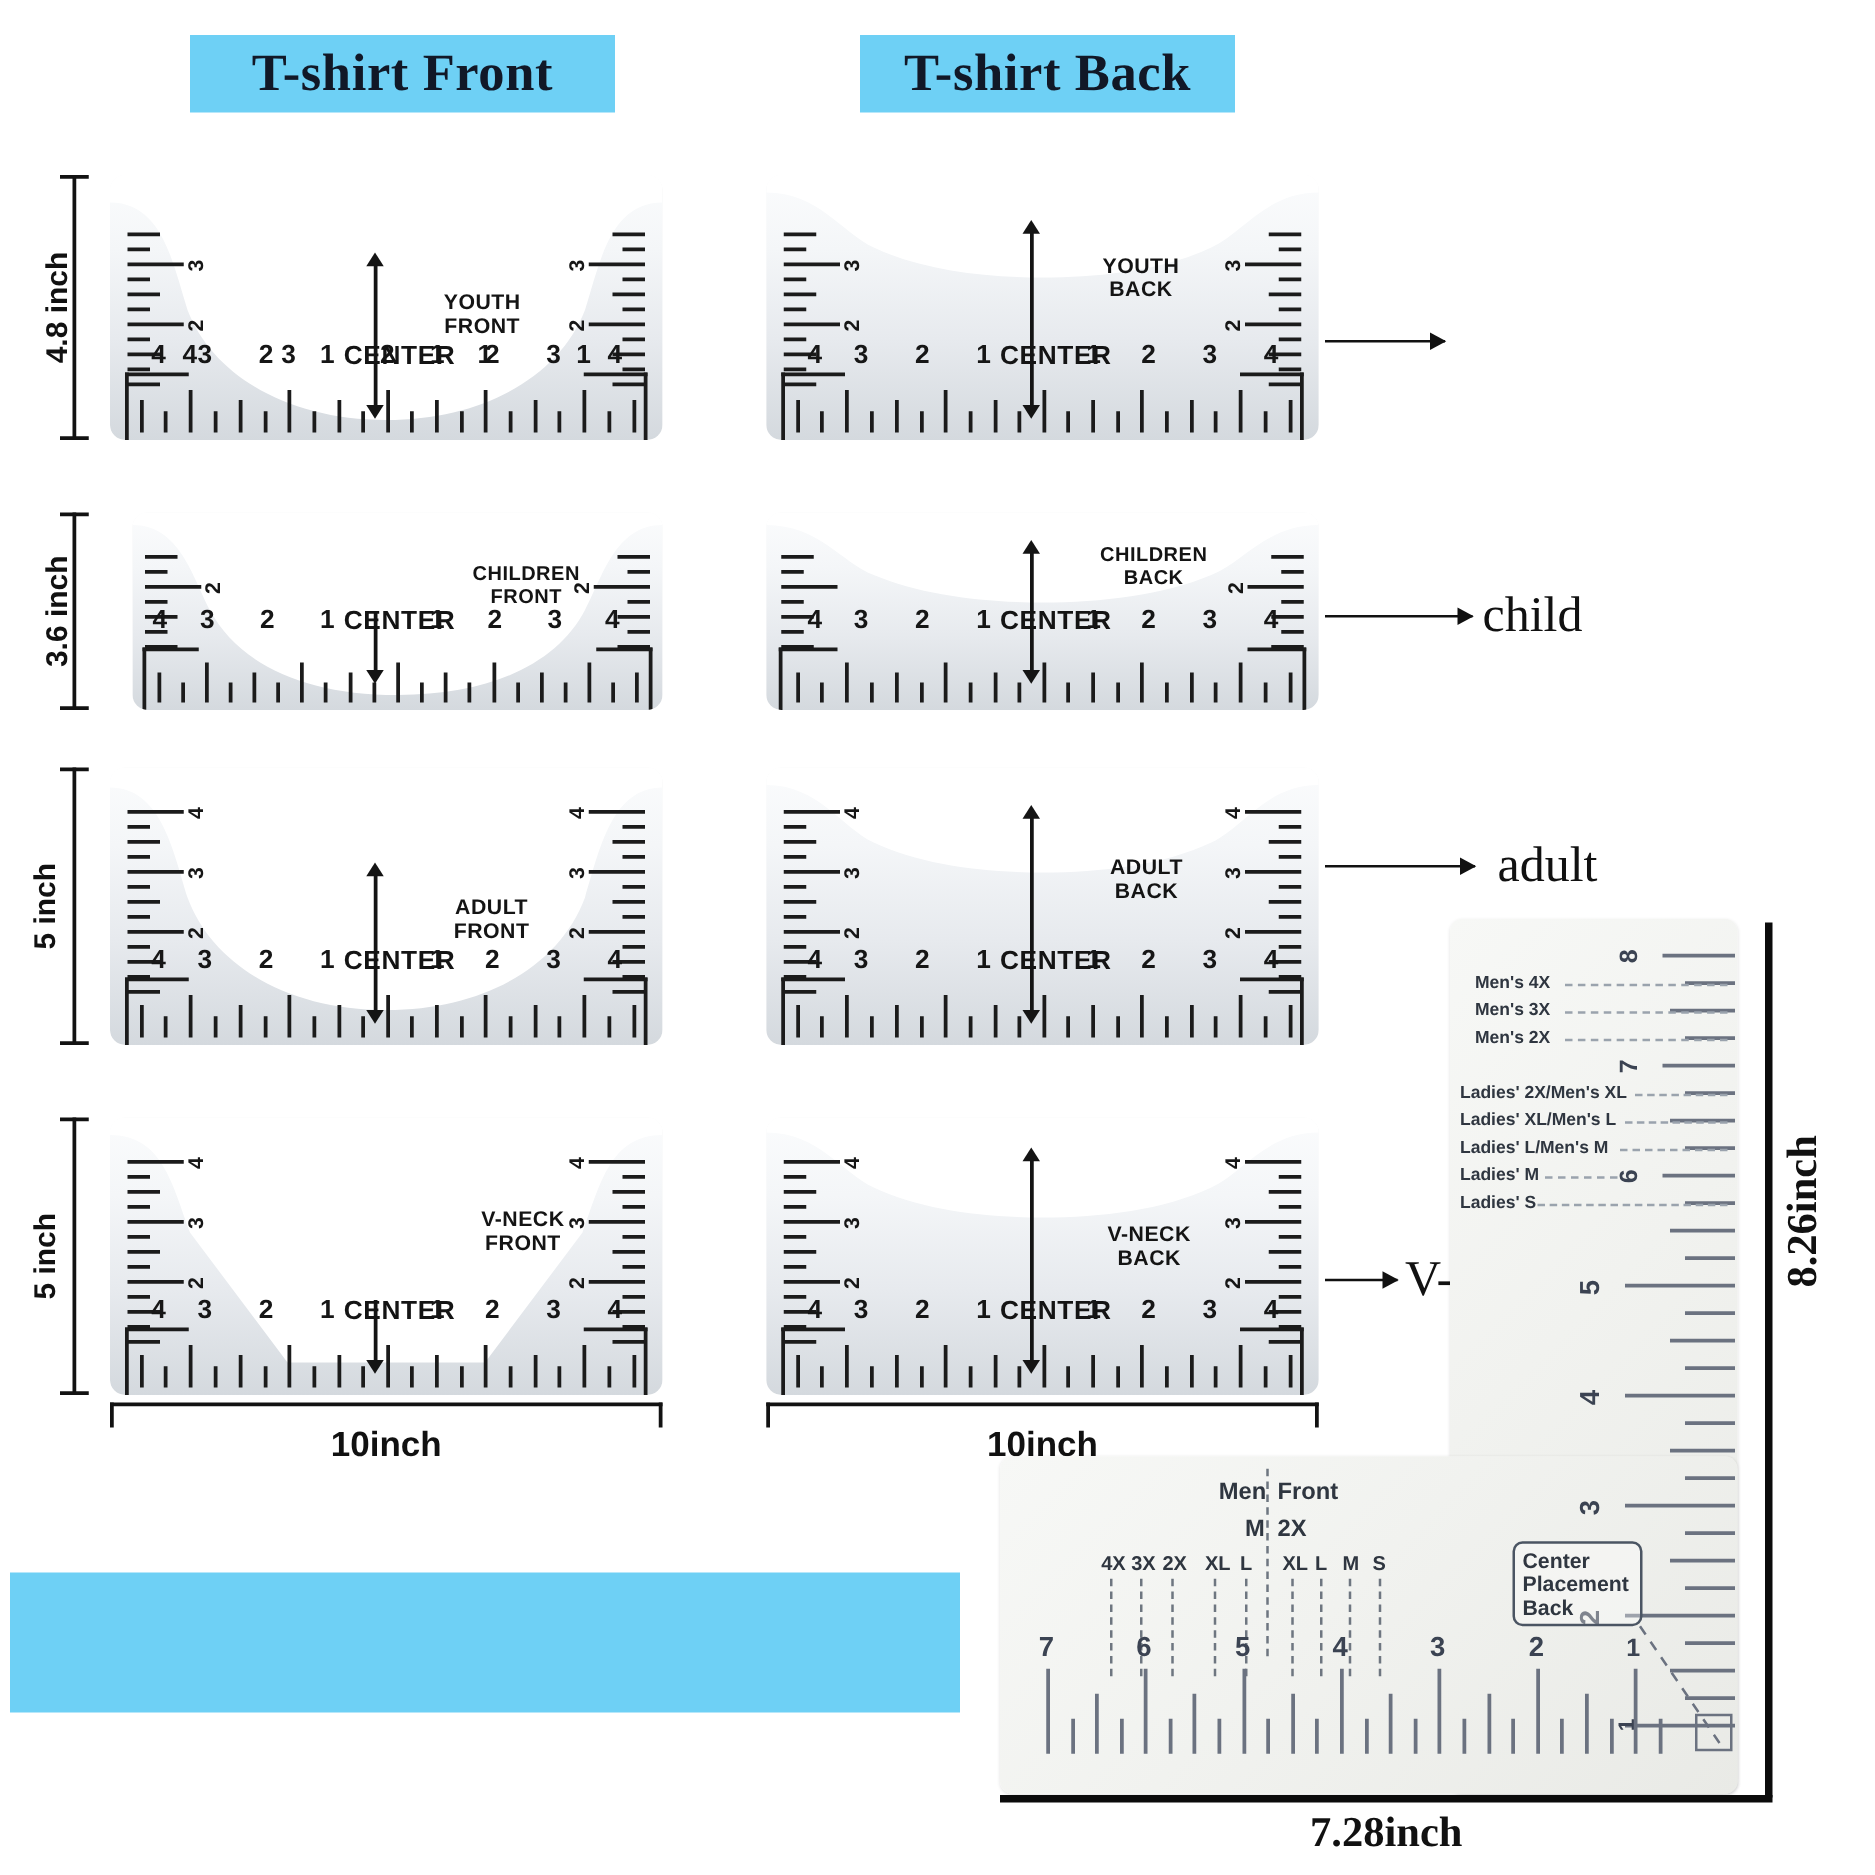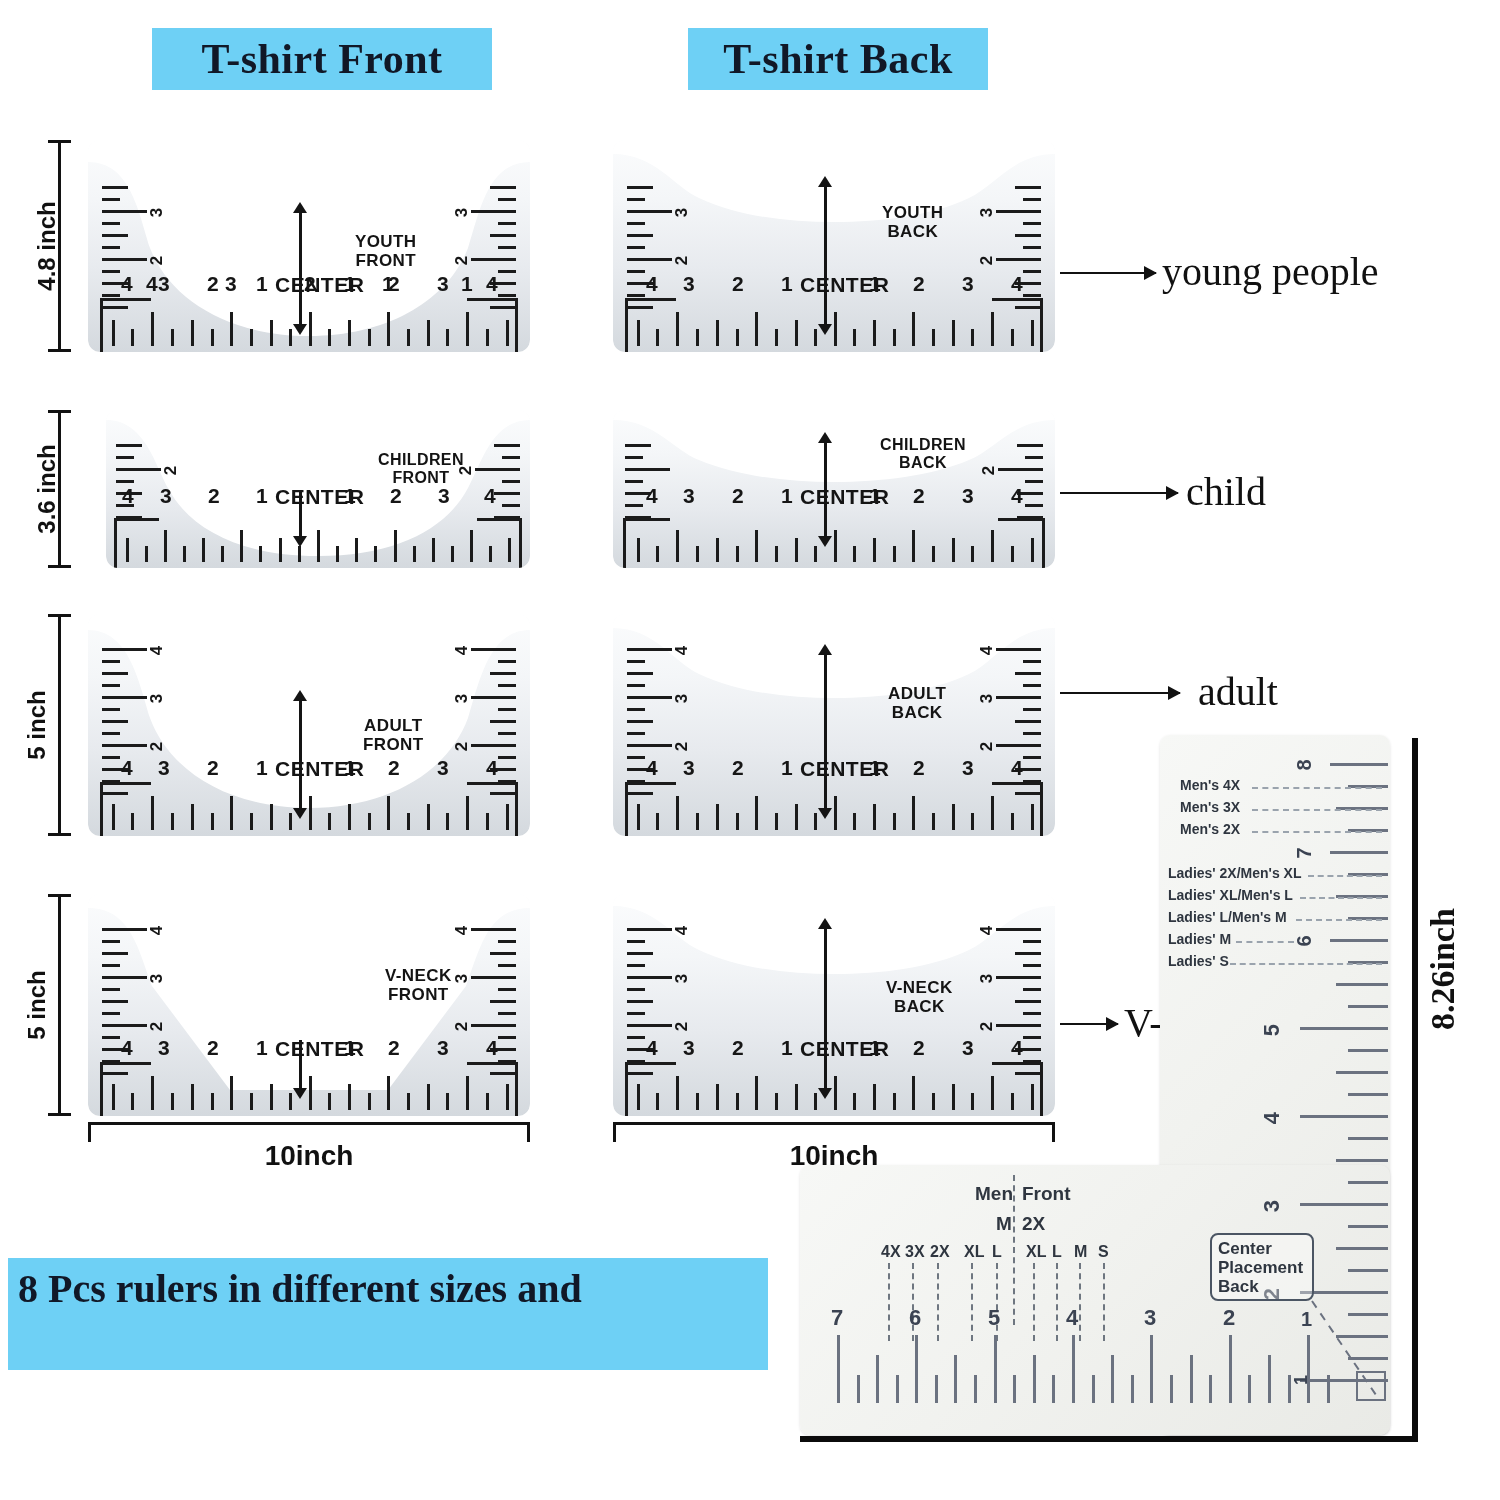--- a/index.html
+++ b/index.html
@@ -811,21 +811,20 @@
   <div class="num" style="left:913px;top:1037px;font-size:21px;font-weight:700;">2</div>
   <div class="num" style="left:962px;top:1037px;font-size:21px;font-weight:700;">3</div>
   <div class="num" style="left:1011px;top:1037px;font-size:21px;font-weight:700;">4</div>
   <div class="arrowline" style="left:824px;top:928px;height:160px;"></div>
   <div class="arrowhead ah-up" style="left:818px;top:918px;"></div>
   <div class="arrowhead ah-dn" style="left:818px;top:1088px;"></div>
 
   <div class="callout" style="left:1060px;top:272px;width:96px;">
     <div class="head"></div>
   </div>
-  <div class="callout-text" style="left:1162px;top:248px;">young people</div>
 
   <div class="callout" style="left:1060px;top:492px;width:118px;">
     <div class="head"></div>
   </div>
   <div class="callout-text" style="left:1186px;top:468px;">child</div>
 
   <div class="callout" style="left:1060px;top:692px;width:120px;">
     <div class="head"></div>
   </div>
   <div class="callout-text" style="left:1198px;top:668px;">adult</div>
@@ -970,18 +969,21 @@
     <div class="ct-num" style="left:423px;top:572px;font-size:22px;">2</div>
     <div class="ct-num" style="left:501px;top:574px;font-size:20px;">1</div>
   </div>
 
   <div class="edge-line" style="left:1412px;top:738px;width:6px;height:700px;"></div>
   <div class="edge-line" style="left:800px;top:1436px;width:618px;height:6px;"></div>
   <div style="position:absolute;left:1424px;top:1030px;transform:rotate(-90deg);transform-origin:left top;
               font-family:'Liberation Serif',serif;font-weight:700;font-size:34px;color:#111;white-space:nowrap;">
     <span>8.26inch</span>
   </div>
+  <div style="position:absolute;left:800px;top:1448px;width:618px;text-align:center;
+              font-family:'Liberation Serif',serif;font-weight:700;font-size:34px;color:#111;">
+    <span>7.28inch</span>
+  </div>
 
   <div id="caption">
-    <div>8 Pcs rulers in different sizes and</div>
   </div>
 
 </div>
 
 </body></html>

